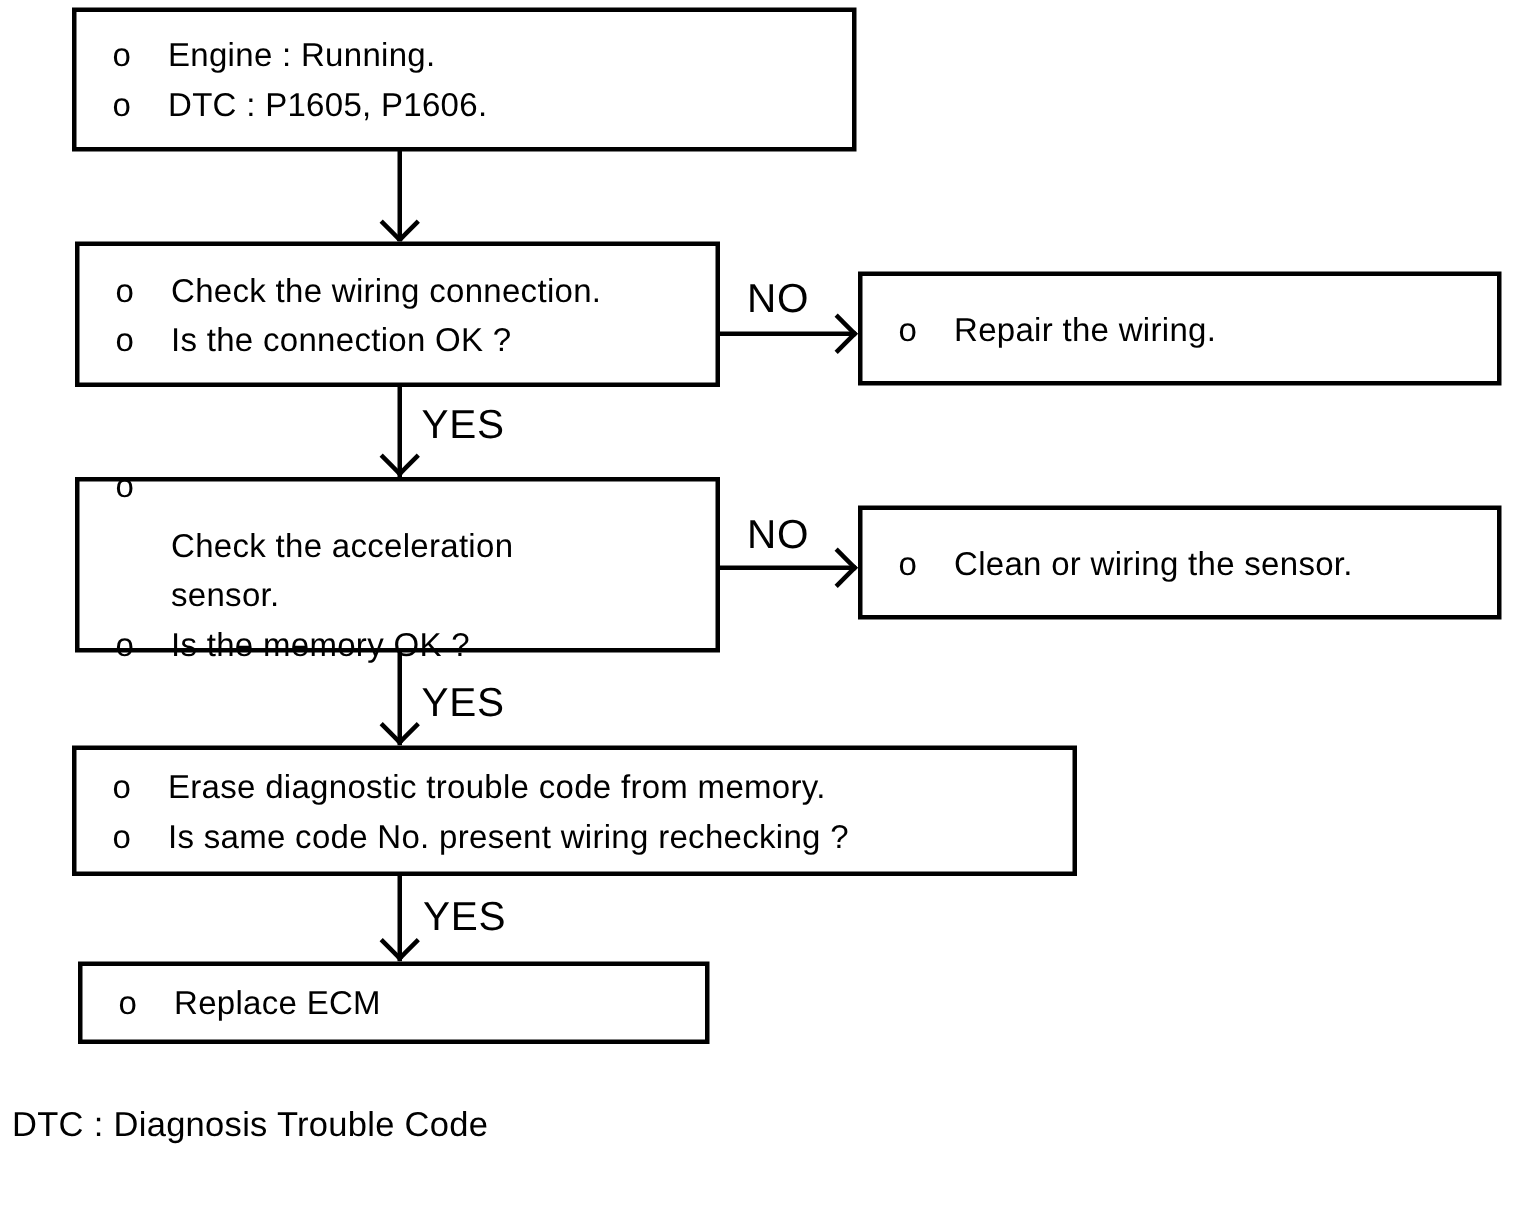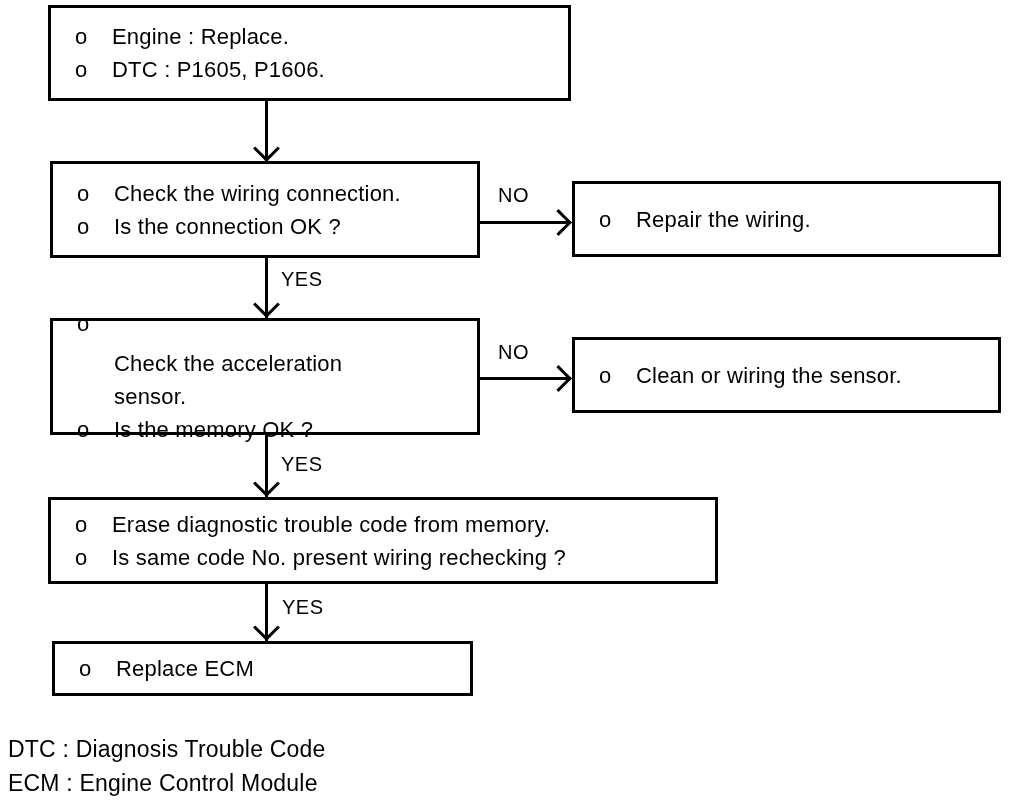--- a/index.html
+++ b/index.html
@@ -26,33 +26,33 @@
   .vline { position:absolute; width:3px; background:var(--ink); }
   .hline { position:absolute; height:3px; background:var(--ink); }
   .chev {
     position:absolute; width:16px; height:16px;
     border-right:3px solid var(--ink); border-bottom:3px solid var(--ink);
     background:transparent;
   }
   .chev.down  { transform:rotate(45deg); }
   .chev.right { transform:rotate(-45deg); }
 
-  .branch-label { position:absolute; font-size:20px; letter-spacing:0.5px; }
+  .branch-label { position:absolute; font-size:27px; letter-spacing:0.5px; }
 
   .legend { position:absolute; font-size:23px; line-height:34px; letter-spacing:0.2px; }
 </style>
 </head>
 <body>
 
 <div class="stage">
 
   <div class="node" style="left:48px; top:5px; width:523px; height:96px;">
     <div class="nline">
       <span class="bullet">o</span>
-      <span class="ntext">Engine : Replace.</span>
+      <span class="ntext">Engine : Running.</span>
     </div>
     <div class="nline">
       <span class="bullet">o</span>
       <span class="ntext">DTC : P1605, P1606.</span>
     </div>
   </div>
 
   <div class="vline" style="left:265px; top:100px; height:62px;"></div>
   <div class="chev down" style="left:257px; top:139px;"></div>
 
@@ -125,16 +125,15 @@
 
   <div class="node" style="left:52px; top:641px; width:421px; height:55px;">
     <div class="nline">
       <span class="bullet">o</span>
       <span class="ntext">Replace ECM</span>
     </div>
   </div>
 
   <div class="legend" style="left:8px; top:732px;">
     <div>DTC : Diagnosis Trouble Code</div>
-    <div>ECM : Engine Control Module</div>
   </div>
 
 </div>
 
 </body></html>

